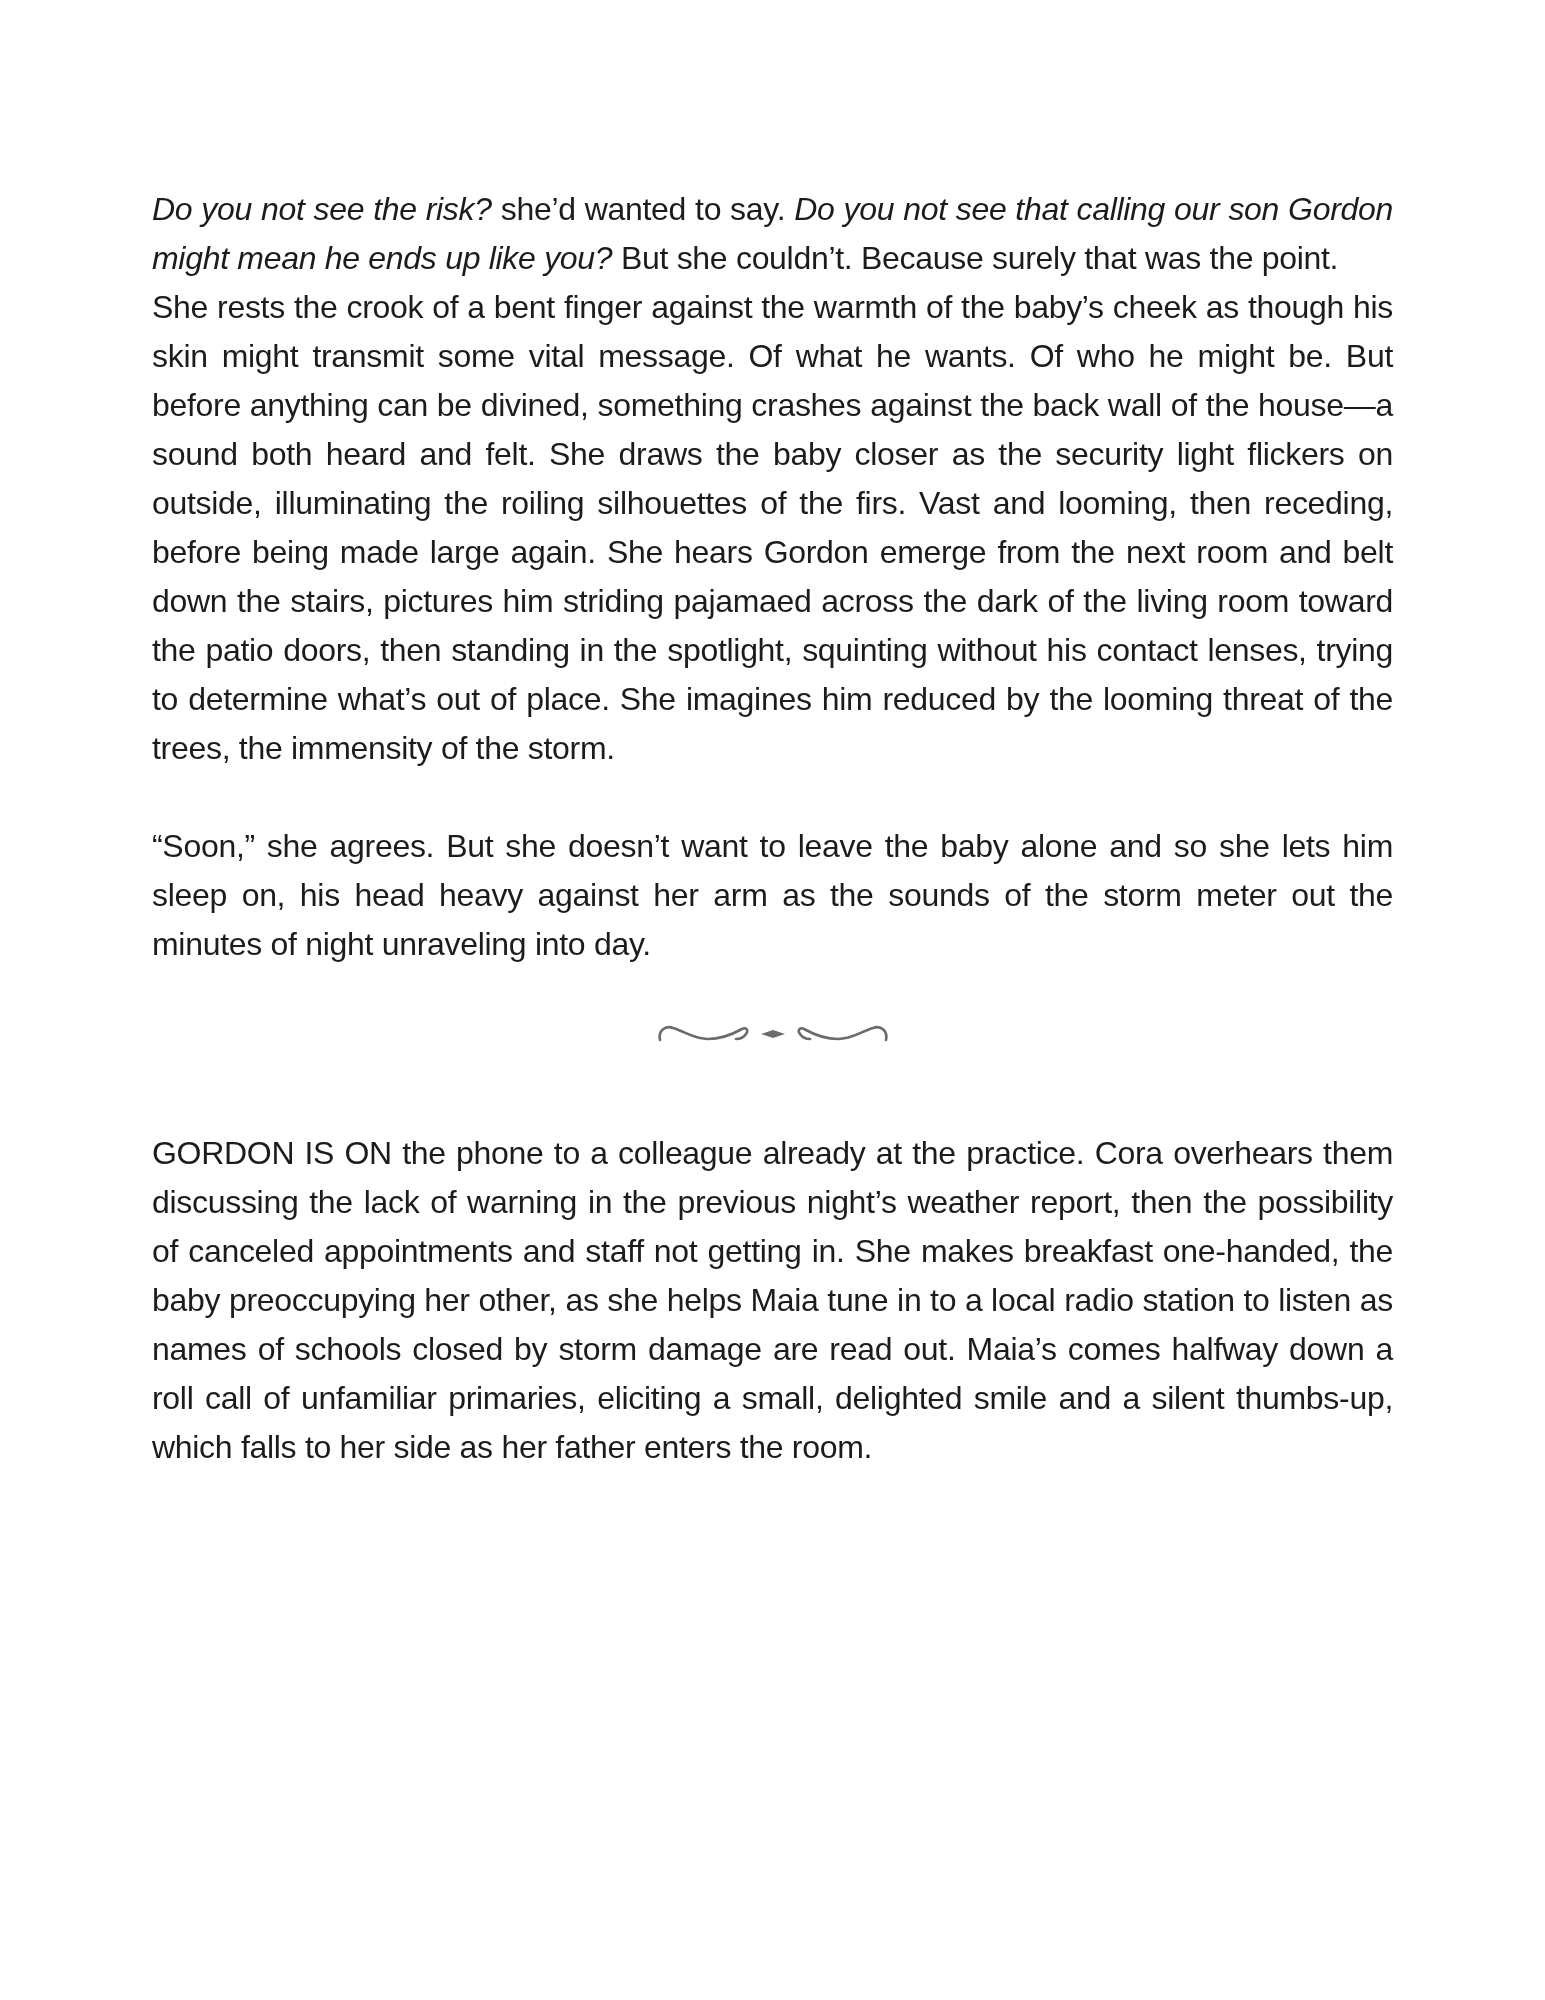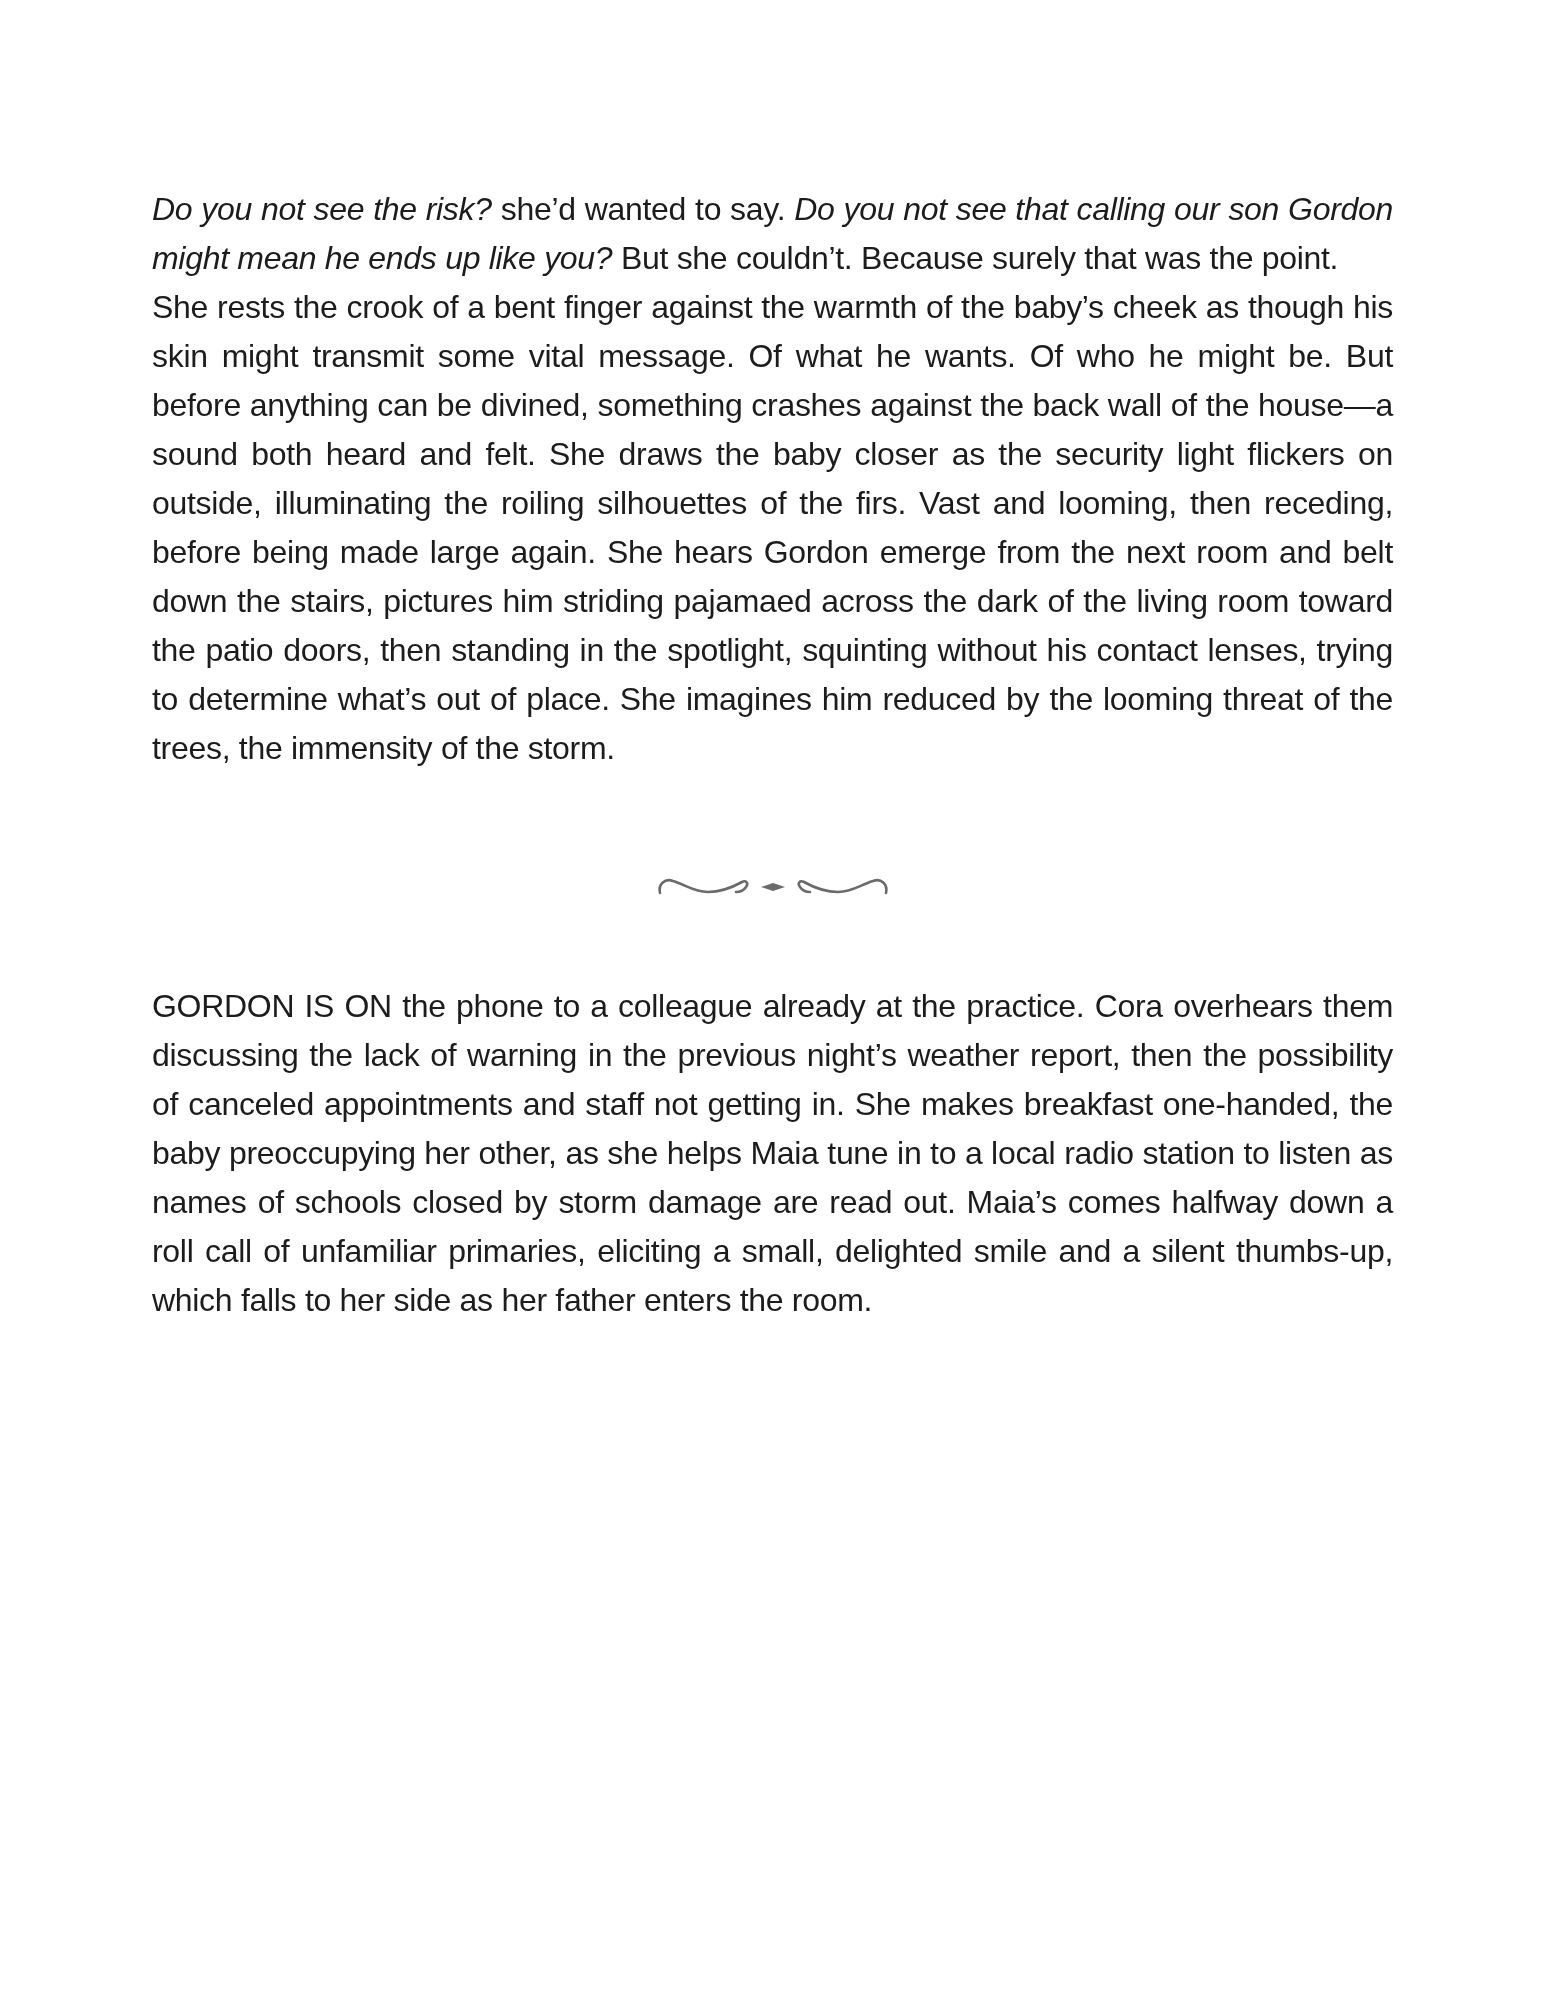--- a/index.html
+++ b/index.html
@@ -37,20 +37,21 @@
 <div class="page" style="background: rgb(255, 255, 255); color: rgb(28, 28, 28);">
 
   <div class="text-block" id="block1">
       <p><span class="italic">Do you not see the risk?</span><span> she’d wanted to say. </span><span class="italic">Do you not see that calling our son Gordon might mean he ends up like you?</span><span> But she couldn’t. Because surely that was the point.</span></p>
       <p><span>She rests the crook of a bent finger against the warmth of the baby’s cheek as though his skin might transmit some vital message. Of what he wants. Of who he might be. But before anything can be divined, something crashes against the back wall of the house—a sound both heard and felt. She draws the baby closer as the security light flickers on outside, illuminating the roiling silhouettes of the firs. Vast and looming, then receding, before being made large again. She hears Gordon emerge from the next room and belt down the stairs, pictures him striding pajamaed across the dark of the living room toward the patio doors, then standing in the spotlight, squinting without his contact lenses, trying to determine what’s out of place. She imagines him reduced by the looming threat of the trees, the immensity of the storm.</span></p>
     </div>
 
   <div class="para-gap"></div>
 
   <div class="text-block" id="block2">
+      <p><span>“Soon,” she agrees. But she doesn’t want to leave the baby alone and so she lets him sleep on, his head heavy against her arm as the sounds of the storm meter out the minutes of night unraveling into day.</span></p>
     </div>
 
   <div class="divider-row">
     <svg width="240" height="30" viewBox="0 0 240 30" aria-hidden="true">
       <g fill="none" stroke-width="2.6" stroke-linecap="round">
         <path class="flourish-stroke" d="M7 21 C5 12 12 6 20 9 C33 13 41 20 55 20 C69 20 80 15 89 10 C93 8 96 11 93 15 C91 18 87 20 83 20" stroke="#6b6b6b"></path>
         <path class="flourish-stroke" d="M233 21 C235 12 228 6 220 9 C207 13 199 20 185 20 C171 20 160 15 151 10 C147 8 144 11 147 15 C149 18 153 20 157 20" stroke="#6b6b6b"></path>
       </g>
       <path class="flourish-fill" d="M108 15 L120 11 L132 15 L120 19 Z" fill="#6b6b6b"></path>
     </svg>

